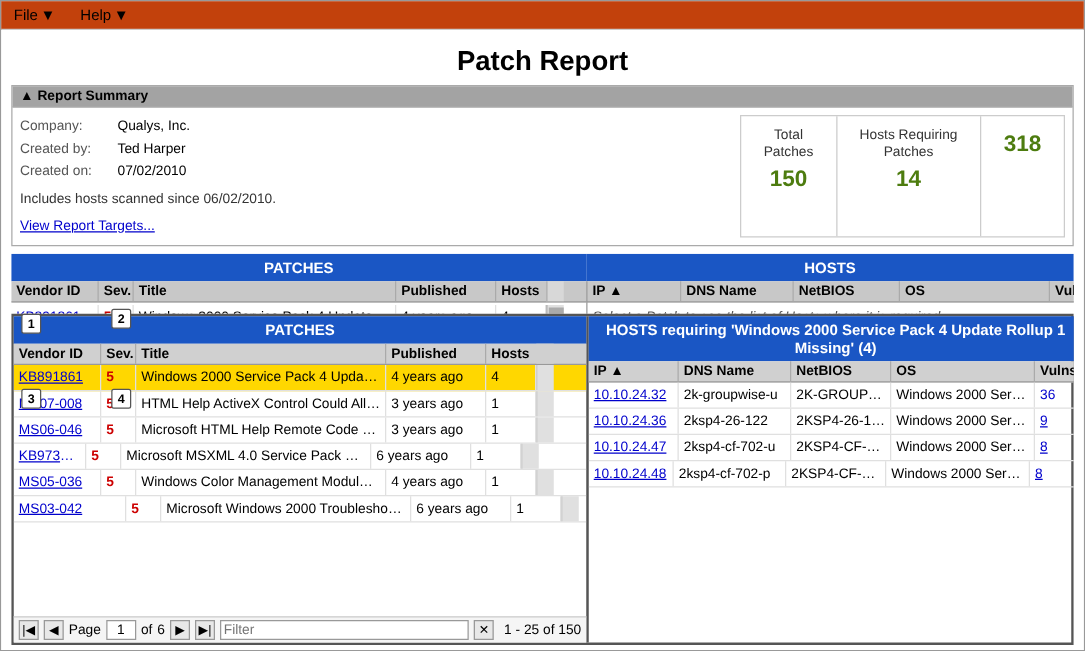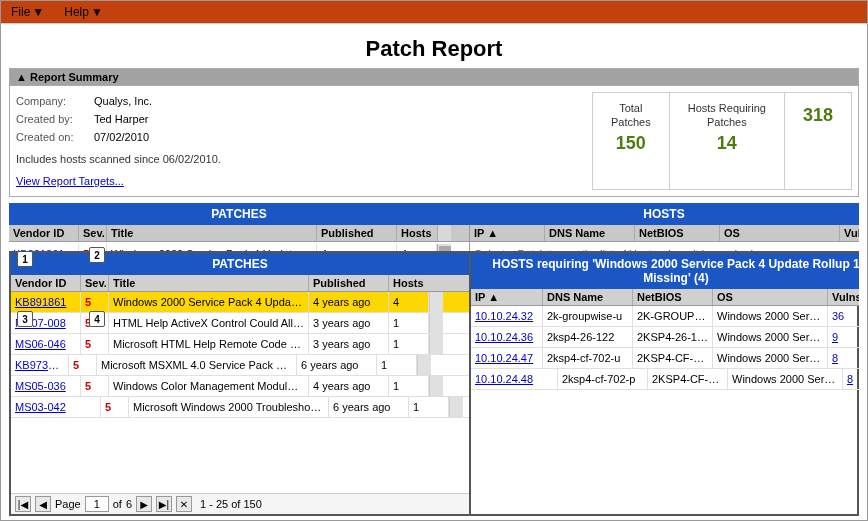--- a/index.html
+++ b/index.html
@@ -423,20 +423,21 @@
             </div>
           <div class="pagination-bar">
             <div class="pag-btn">|◀</div>
             <div class="pag-btn">◀</div>
             <span class="pag-text">Page</span>
             <input class="pag-input" value="1" style="">
             <span class="pag-text">of</span>
             <span class="pag-text">6</span>
             <div class="pag-btn">▶</div>
             <div class="pag-btn">▶|</div>
+            <input class="filter-input" placeholder="Filter" style="">
             <div class="filter-clear">✕</div>
             <span class="pag-count">1 - 25 of 150</span>
           </div>
         </div>
 
         <div class="overlay-right">
           <div class="panel-header-blue" style="font-size:12px; padding:4px 4px;">HOSTS requiring 'Windows 2000 Service Pack 4 Update Rollup 1 Missing' (4)</div>
           <div class="overlay-col-headers">
             <div class="col-h" style="width:72px">IP ▲</div>
             <div class="col-h" style="width:90px">DNS Name</div>
@@ -460,21 +461,21 @@
       <div class="cell" style="width:38px; color:#0000cc; text-decoration:underline; cursor:pointer;">9</div>
     </div>
               <div class="data-row">
       <div class="cell link" style="width:72px">10.10.24.47</div>
       <div class="cell" style="width:90px">2ksp4-cf-702-u</div>
       <div class="cell" style="width:80px">2KSP4-CF-702-</div>
       <div class="cell" style="width:115px">Windows 2000 Service Pack 3-</div>
       <div class="cell" style="width:38px; color:#0000cc; text-decoration:underline; cursor:pointer;">8</div>
     </div>
               <div class="data-row">
-      <div class="cell link" style="width:87px">10.10.24.48</div>
+      <div class="cell link" style="width:68px">10.10.24.48</div>
       <div class="cell" style="width:90px">2ksp4-cf-702-p</div>
       <div class="cell" style="width:80px">2KSP4-CF-702-</div>
       <div class="cell" style="width:115px">Windows 2000 Service Pack 3-</div>
       <div class="cell" style="width:38px; color:#0000cc; text-decoration:underline; cursor:pointer;">8</div>
     </div>
             </div>
         </div>
       </div>
 
       <div class="num-badge" style="left:8px; top:108px;">3</div>

